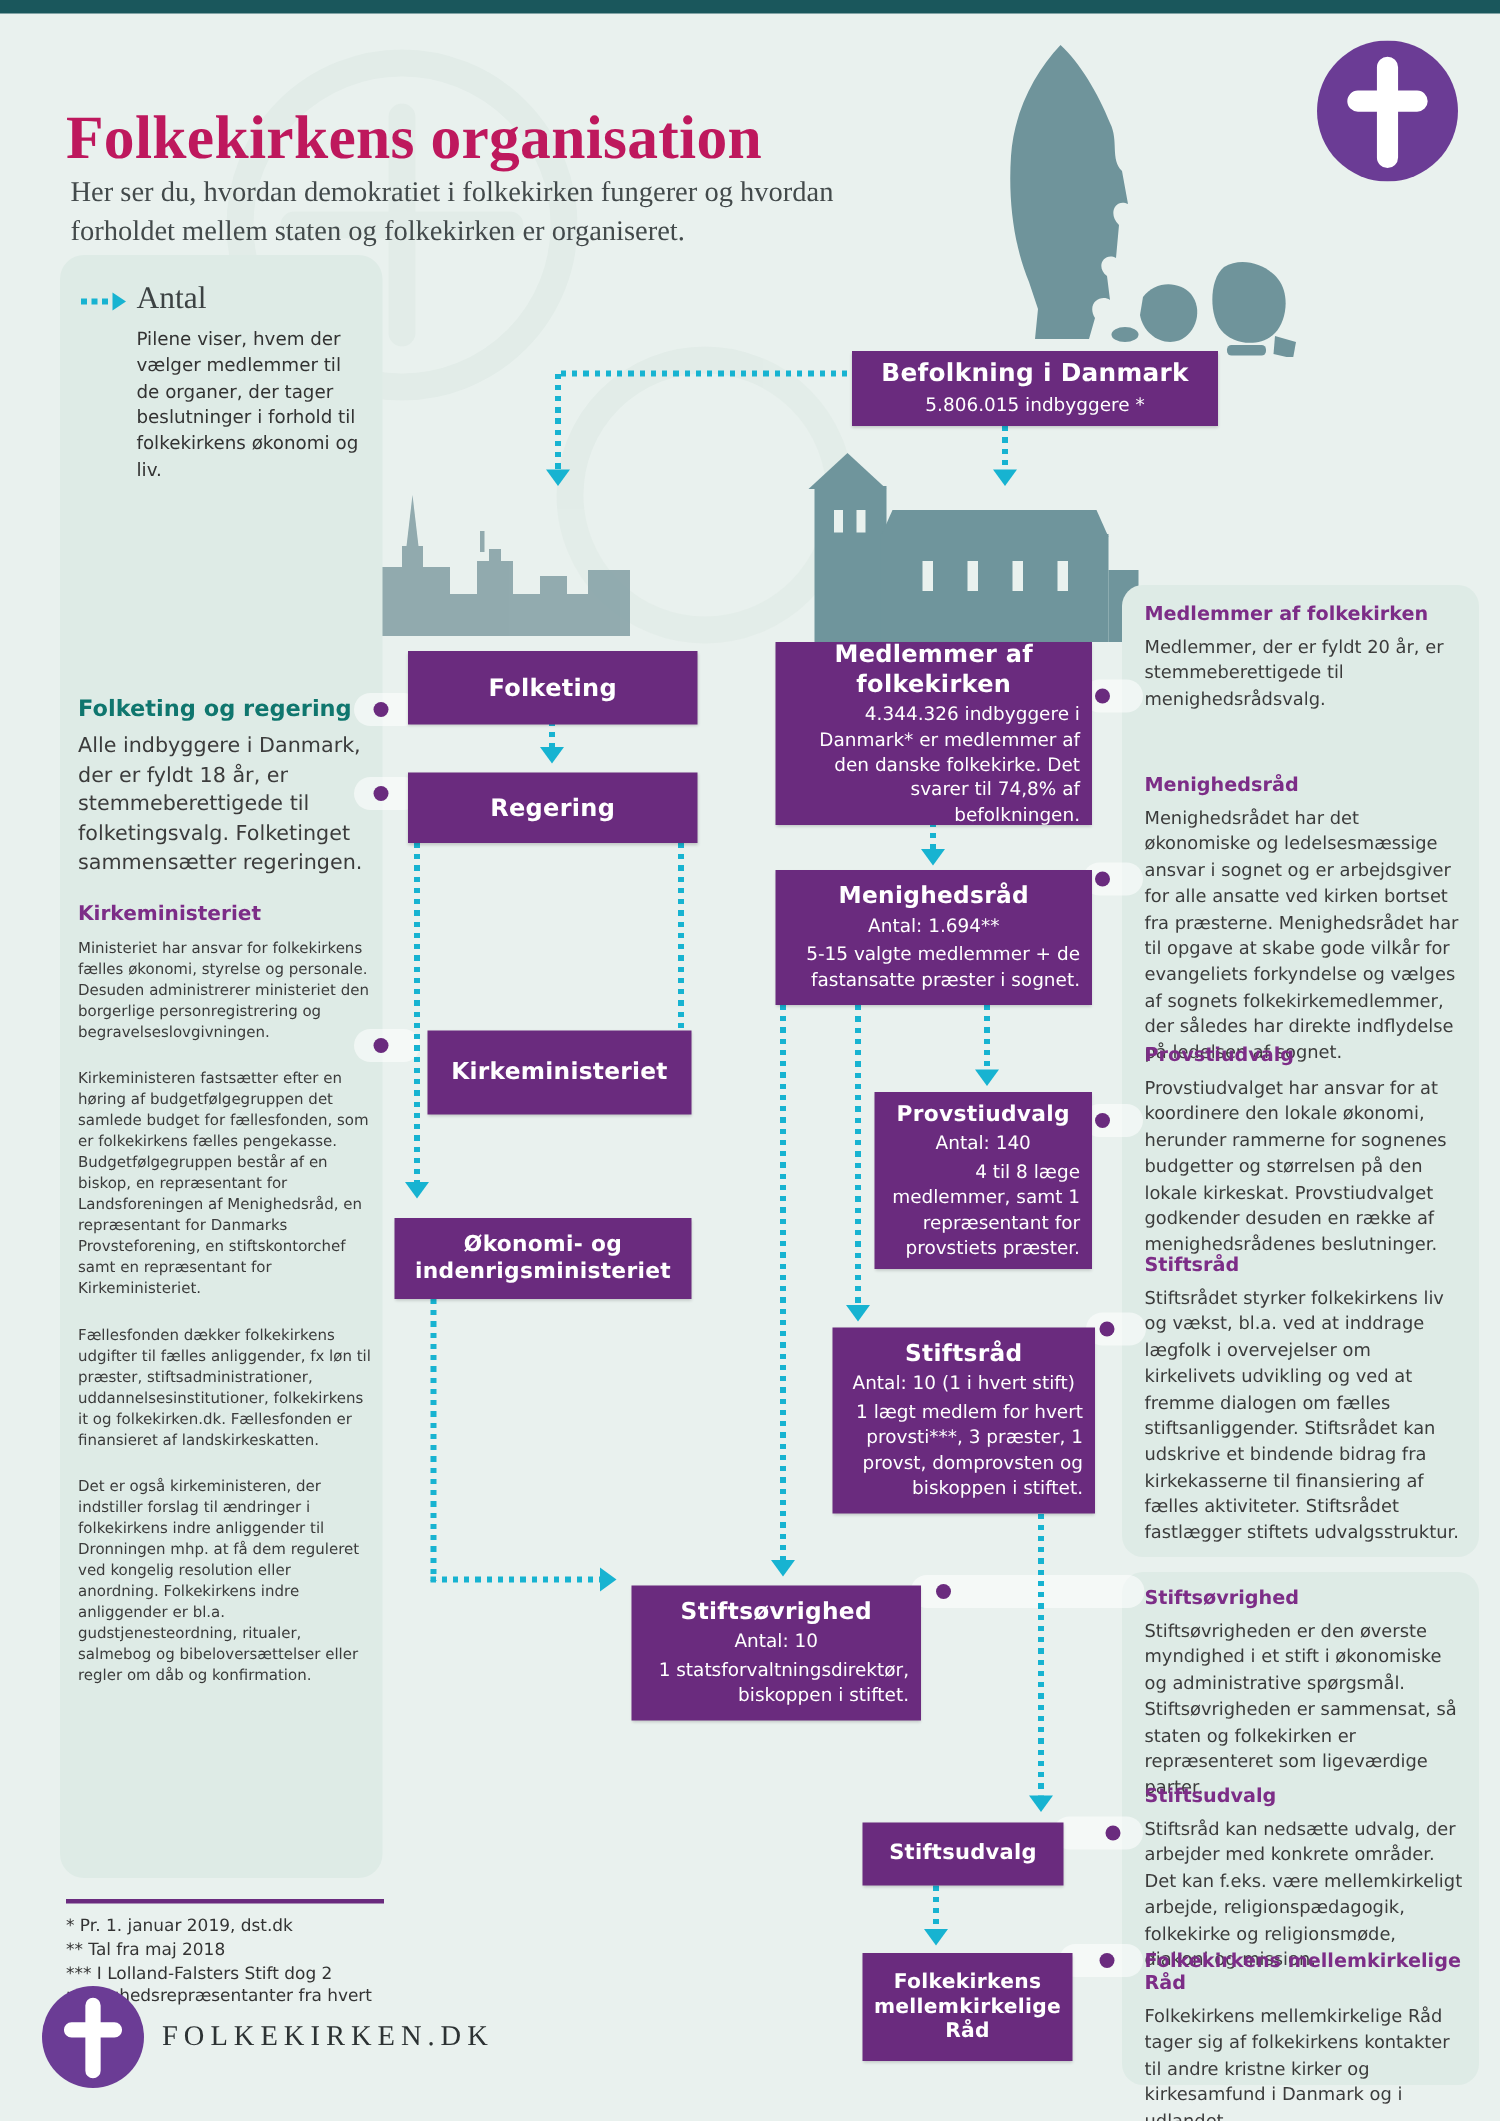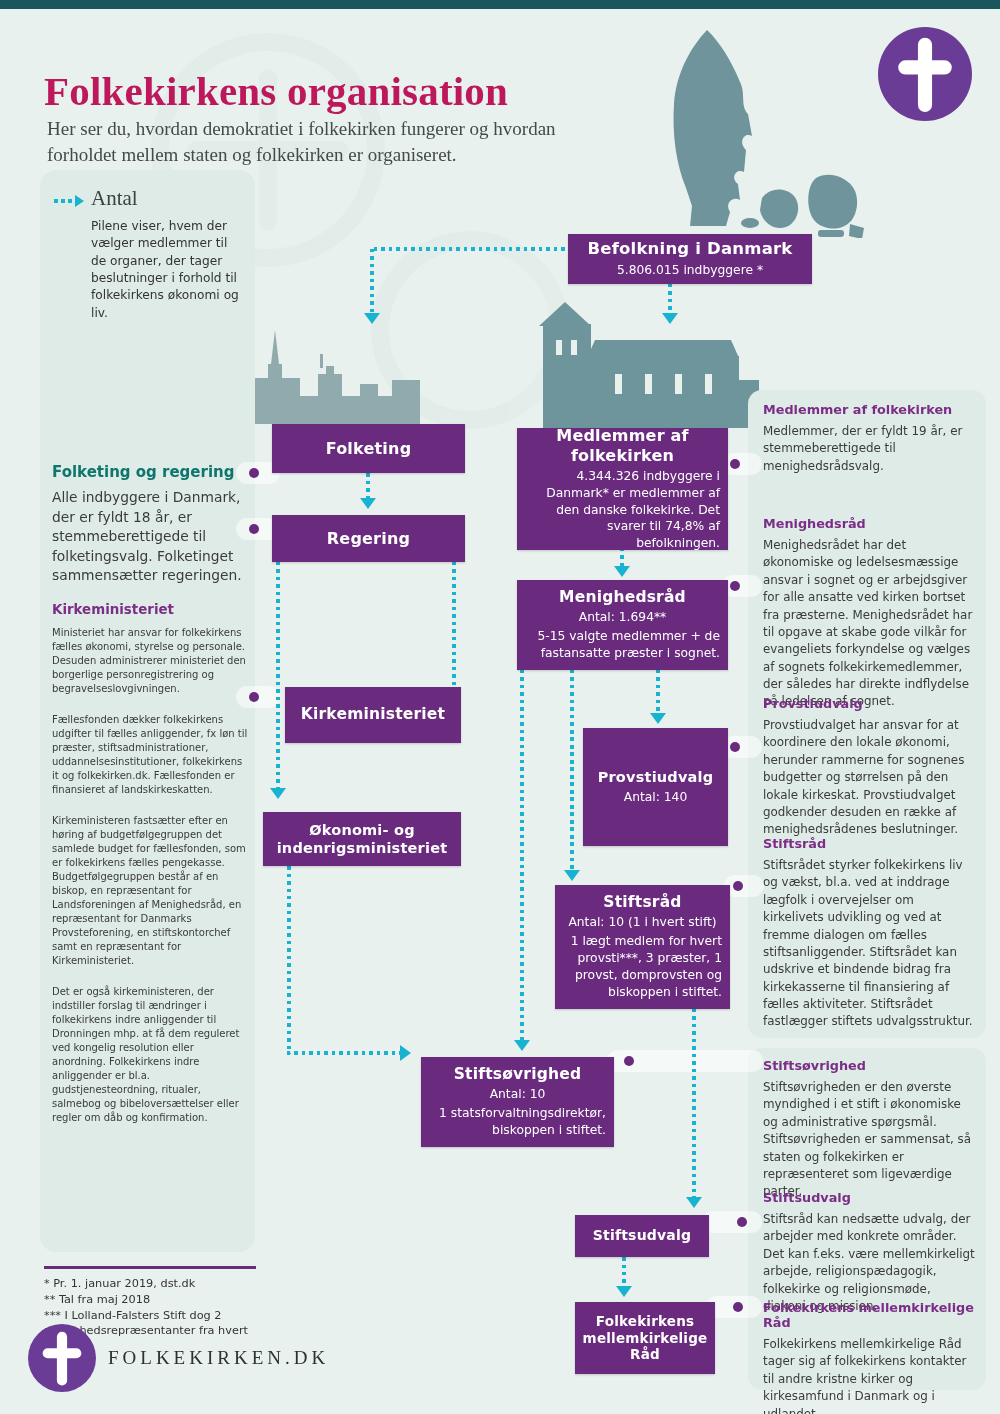--- a/index.html
+++ b/index.html
@@ -52,21 +52,21 @@
   .rs p{margin:0;font-size:11.9px;line-height:1.46;}
   #rs0{top:12px;} #rs1{top:126px;} #rs2{top:306px;} #rs3{top:446px;}
   #rs4{top:10px;} #rs5{top:142px;} #rs6{top:252px;}
   
   .pbox{position:absolute;background:#6a2b7e;color:#fff;text-align:center;z-index:4;
         display:flex;flex-direction:column;justify-content:center;align-items:center;
         padding:4px 8px;box-sizing:border-box;box-shadow:0 1px 2px rgba(0,0,0,.18);}
   .pbox .bt{font-weight:bold;font-size:15.5px;line-height:1.25;letter-spacing:.2px;}
   .pbox .bs{font-size:12.3px;line-height:1.38;margin-top:2px;text-align:right;}
   #bx-befolkning{left:568px;top:234px;width:244px;height:50px;} #bx-befolkning .bt{font-size:16.5px;}
-  #bx-folketing{left:272px;top:424px;width:193px;height:49px;} #bx-folketing .bt{font-size:16px;}
+  #bx-folketing{left:272px;top:434px;width:193px;height:49px;} #bx-folketing .bt{font-size:16px;}
   #bx-regering{left:272px;top:515px;width:193px;height:47px;} #bx-regering .bt{font-size:16px;}
   #bx-medlemmer{left:517px;top:428px;width:211px;height:122px;} #bx-medlemmer .bt{font-size:16px;}
   #bx-menighedsraad{left:517px;top:580px;width:211px;height:90px;}
   #bx-kirkemin{left:285px;top:687px;width:176px;height:56px;}
   #bx-oekonomi{left:263px;top:812px;width:198px;height:54px;} #bx-oekonomi .bt{font-size:14.5px;}
   #bx-provsti{left:583px;top:728px;width:145px;height:118px;} #bx-provsti .bt{font-size:14.5px;}
   #bx-stiftsraad{left:555px;top:885px;width:175px;height:124px;}
   #bx-stiftsoevr{left:421px;top:1057px;width:193px;height:90px;}
   #bx-stiftsudv{left:575px;top:1215px;width:134px;height:42px;} #bx-stiftsudv .bt{font-size:14px;}
   #bx-mellem{left:575px;top:1302px;width:140px;height:72px;} #bx-mellem .bt{font-size:13.5px;}
@@ -170,29 +170,29 @@
   <p id="info-body">Pilene viser, hvem der vælger medlemmer til de organer, der tager beslutninger i forhold til folkekirkens økonomi og liv.</p>
 </div>
 
 <div class="ls" id="ls0">
   <h3>Folketing og regering</h3>
   <p>Alle indbyggere i Danmark, der er fyldt 18 år, er stemmeberettigede til folketingsvalg. Folketinget sammensætter regeringen.</p>
 </div>
 <div class="ls" id="ls1">
   <h4>Kirkeministeriet</h4>
   <p>Ministeriet har ansvar for folkekirkens fælles økonomi, styrelse og personale. Desuden administrerer ministeriet den borgerlige personregistrering og begravelseslovgivningen.</p>
+  <p>Kirkeministeren fastsætter efter en høring af budgetfølgegruppen det samlede budget for fællesfonden, som er folkekirkens fælles pengekasse. Budgetfølgegruppen består af en biskop, en repræsentant for Landsforeningen af Menighedsråd, en repræsentant for Danmarks Provsteforening, en stiftskontorchef samt en repræsentant for Kirkeministeriet.</p>
   <p>Fællesfonden dækker folkekirkens udgifter til fælles anliggender, fx løn til præster, stiftsadministrationer, uddannelsesinstitutioner, folkekirkens it og folkekirken.dk. Fællesfonden er finansieret af landskirkeskatten.</p>
-  <p>Kirkeministeren fastsætter efter en høring af budgetfølgegruppen det samlede budget for fællesfonden, som er folkekirkens fælles pengekasse. Budgetfølgegruppen består af en biskop, en repræsentant for Landsforeningen af Menighedsråd, en repræsentant for Danmarks Provsteforening, en stiftskontorchef samt en repræsentant for Kirkeministeriet.</p>
   <p>Det er også kirkeministeren, der indstiller forslag til ændringer i folkekirkens indre anliggender til Dronningen mhp. at få dem reguleret ved kongelig resolution eller anordning. Folkekirkens indre anliggender er bl.a. gudstjenesteordning, ritualer, salmebog og bibeloversættelser eller regler om dåb og konfirmation.</p>
 </div>
 
 <div class="abs panel" id="rp1">
   <div class="rs" id="rs0">
     <h4>Medlemmer af folkekirken</h4>
-    <p>Medlemmer, der er fyldt 19 år, er stemmeberettigede til menighedsrådsvalg.</p>
+    <p>Medlemmer, der er fyldt 20 år, er stemmeberettigede til menighedsrådsvalg.</p>
   </div>
   <div class="rs" id="rs1">
     <h4>Menighedsråd</h4>
     <p>Menighedsrådet har det økonomiske og ledelsesmæssige ansvar i sognet og er arbejdsgiver for alle ansatte ved kirken bortset fra præsterne. Menighedsrådet har til opgave at skabe gode vilkår for evangeliets forkyndelse og vælges af sognets folkekirkemedlemmer, der således har direkte indflydelse på ledelsen af sognet.</p>
   </div>
   <div class="rs" id="rs2">
     <h4>Provstiudvalg</h4>
     <p>Provstiudvalget har ansvar for at koordinere den lokale økonomi, herunder rammerne for sognenes budgetter og størrelsen på den lokale kirkeskat. Provstiudvalget godkender desuden en række af menighedsrådenes beslutninger.</p>
   </div>
   <div class="rs" id="rs3">
@@ -284,20 +284,21 @@
 </div>
 <div class="pbox" id="bx-kirkemin">
   <div class="bt">Kirkeministeriet</div>
 </div>
 <div class="pbox" id="bx-oekonomi">
   <div class="bt">Økonomi- og indenrigsministeriet</div>
 </div>
 <div class="pbox" id="bx-provsti">
   <div class="bt">Provstiudvalg</div>
   <div class="bs">Antal: 140</div>
+  <div class="bs">4 til 8 læge medlemmer, samt 1 repræsentant for provstiets præster.</div>
 </div>
 <div class="pbox" id="bx-stiftsraad">
   <div class="bt">Stiftsråd</div>
   <div class="bs">Antal: 10 (1 i hvert stift)</div>
   <div class="bs">1 lægt medlem for hvert provsti***, 3 præster, 1 provst, domprovsten og biskoppen i stiftet.</div>
 </div>
 <div class="pbox" id="bx-stiftsoevr">
   <div class="bt">Stiftsøvrighed</div>
   <div class="bs">Antal: 10</div>
   <div class="bs">1 statsforvaltningsdirektør, biskoppen i stiftet.</div>

